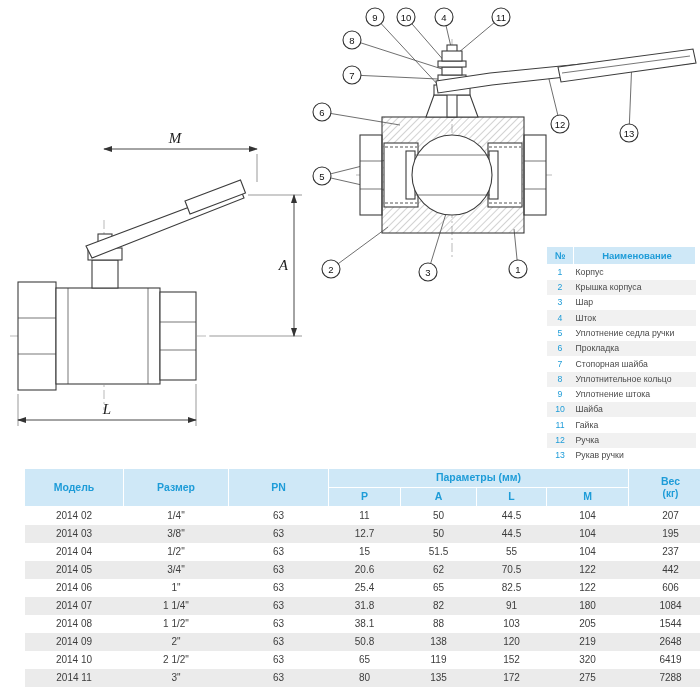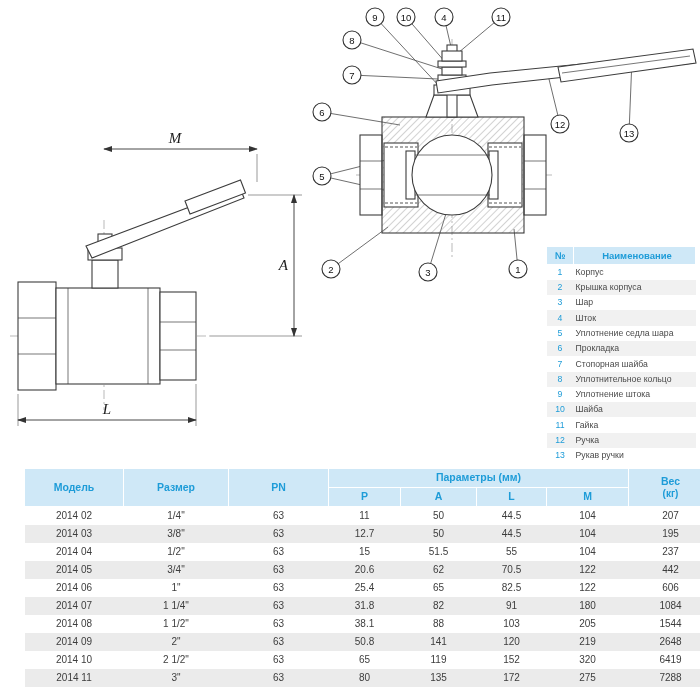--- a/index.html
+++ b/index.html
@@ -244,21 +244,21 @@
     <td class="pt-name">Шар</td>
   </tr>
 
   <tr>
     <td class="pt-num">4</td>
     <td class="pt-name">Шток</td>
   </tr>
 
   <tr>
     <td class="pt-num">5</td>
-    <td class="pt-name">Уплотнение седла шара</td>
+    <td class="pt-name">Уплотнение седла ручки</td>
   </tr>
 
   <tr>
     <td class="pt-num">6</td>
     <td class="pt-name">Прокладка</td>
   </tr>
 
   <tr>
     <td class="pt-num">7</td>
     <td class="pt-name">Стопорная шайба</td>
@@ -401,21 +401,21 @@
     <td>103</td>
     <td>205</td>
     <td>1544</td>
   </tr>
 
   <tr>
     <td>2014 09</td>
     <td>2"</td>
     <td>63</td>
     <td>50.8</td>
-    <td>141</td>
+    <td>138</td>
     <td>120</td>
     <td>219</td>
     <td>2648</td>
   </tr>
 
   <tr>
     <td>2014 10</td>
     <td>2 1/2"</td>
     <td>63</td>
     <td>65</td>

